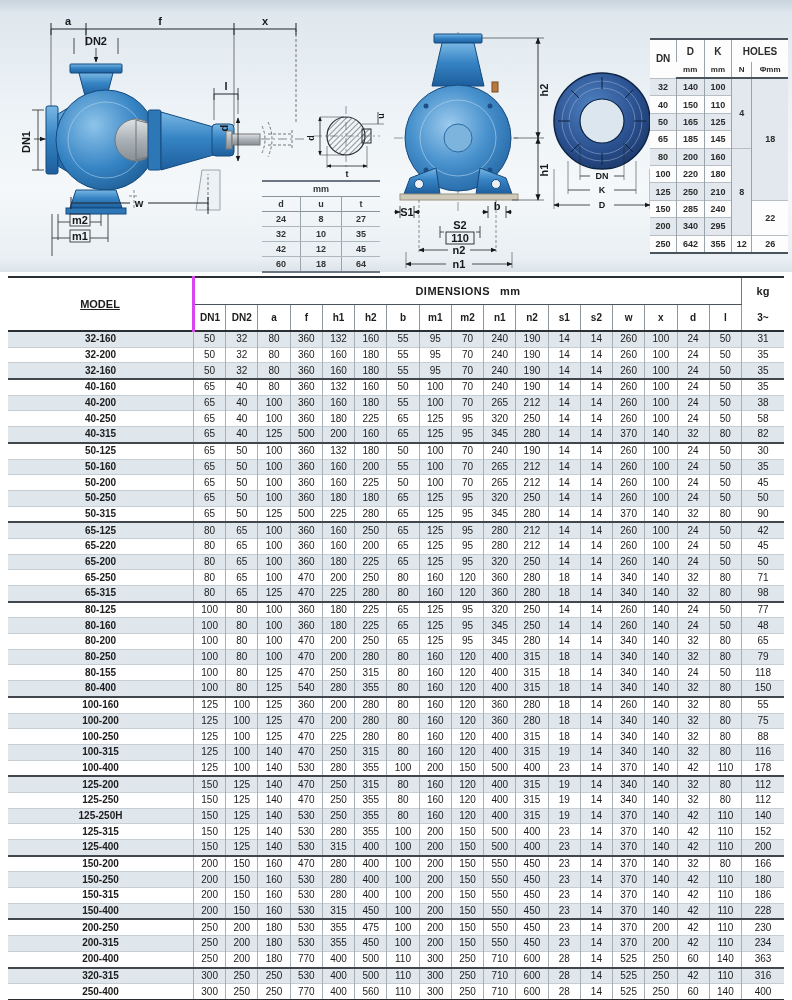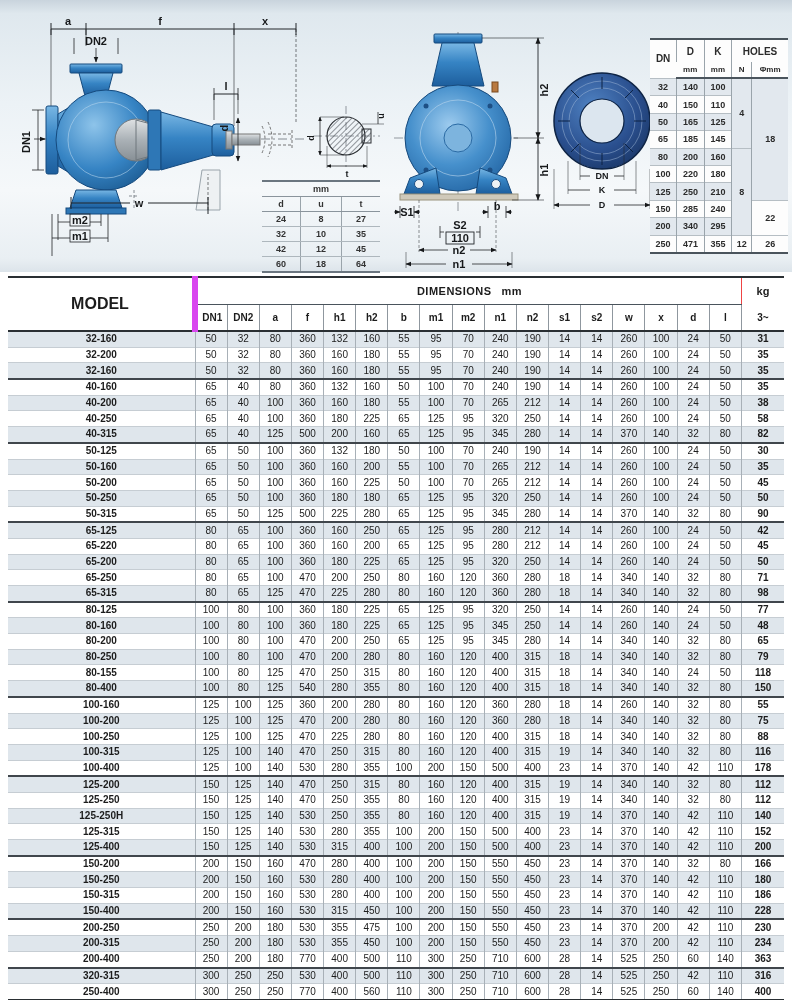--- a/index.html
+++ b/index.html
@@ -31,30 +31,30 @@
   .flange-table{border-bottom:2px solid #4a545c;}
   .flange-table th{text-align:center;}
   
   .main-wrap{padding:4px 8px 0 8px;}
   .main-table{width:776px;border-collapse:collapse;table-layout:fixed;font-size:10px;color:#1c1c1c;
               border-top:2px solid #2a2f33;border-bottom:2px solid #2a2f33;}
   .main-table th,.main-table td{text-align:center;vertical-align:middle;padding:0;}
   .main-table .model-col{width:184px;}
   .main-table .kg-col{width:42px;}
   .main-table thead th{font-weight:bold;}
-  .main-table .model-h{font-size:16px;border-right:6px solid #d946ef;border-bottom:2px solid #2a2f33;}
+  .main-table .model-h{font-size:11px;border-right:3px solid #d946ef;border-bottom:2px solid #2a2f33;text-decoration:underline;}
   .main-table .dims-h{height:26px;font-size:11px;border-bottom:1px solid #4a545c;letter-spacing:.5px;}
   .main-table .dims-h .u{margin-left:10px;}
   .main-table .kg-h{height:26px;font-size:11px;border-left:1px solid #ef4444;}
   .main-table .col-h{height:25px;font-size:10px;border-left:1px solid #8f979e;border-bottom:2px solid #2a2f33;}
   .main-table .col-h:first-child{border-left:none;}
   .main-table .kg-sub-h{font-size:10px;border-left:1px solid #8f979e;border-bottom:2px solid #2a2f33;}
   .main-table tbody td{height:14.7px;border-left:1px solid #a8b0b7;border-top:1px solid #c6cdd3;line-height:1;}
   .main-table tbody td:first-child{border-left:none;font-weight:bold;}
-  .main-table tbody td:last-child{font-weight:bold;}
+  .main-table tbody td:last-child{font-weight:normal;}
   .main-table tr.stripe td{background:#dfe6ec;}
   .main-table tr.gstart td{border-top:2px solid #40464c;}
 </style>
 </head>
 <body>
 
 <div class="top-panel">
 
   <svg class="abs" style="left:14px;top:14px;" width="298" height="254" viewBox="0 0 298 254">
     <defs>
@@ -426,21 +426,21 @@
           <td>240</td>
           <td rowspan="2">22</td>
         </tr>
         <tr class="fstripe">
           <td>200</td>
           <td>340</td>
           <td>295</td>
         </tr>
         <tr>
           <td>250</td>
-          <td>471</td>
+          <td>642</td>
           <td>355</td>
           <td rowspan="1">12</td>
           <td rowspan="1">26</td>
         </tr>
       </tbody>
   </table>
 </div>
 
 <div class="main-wrap">
   <table class="main-table">

